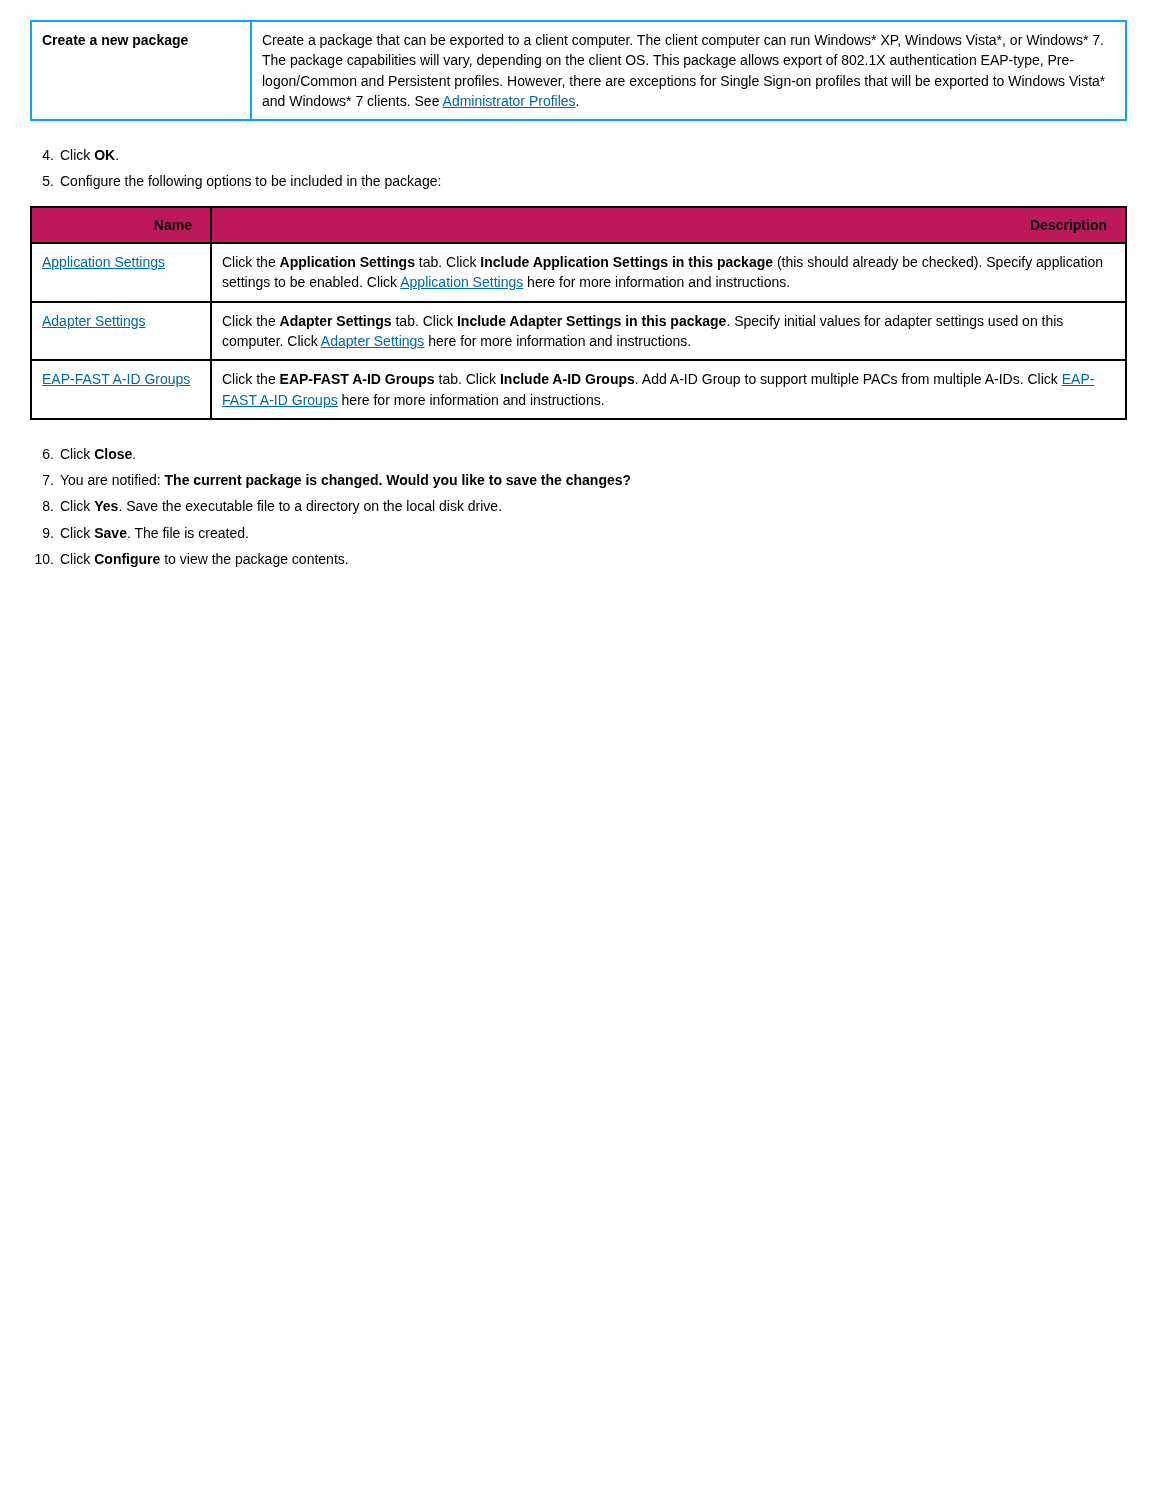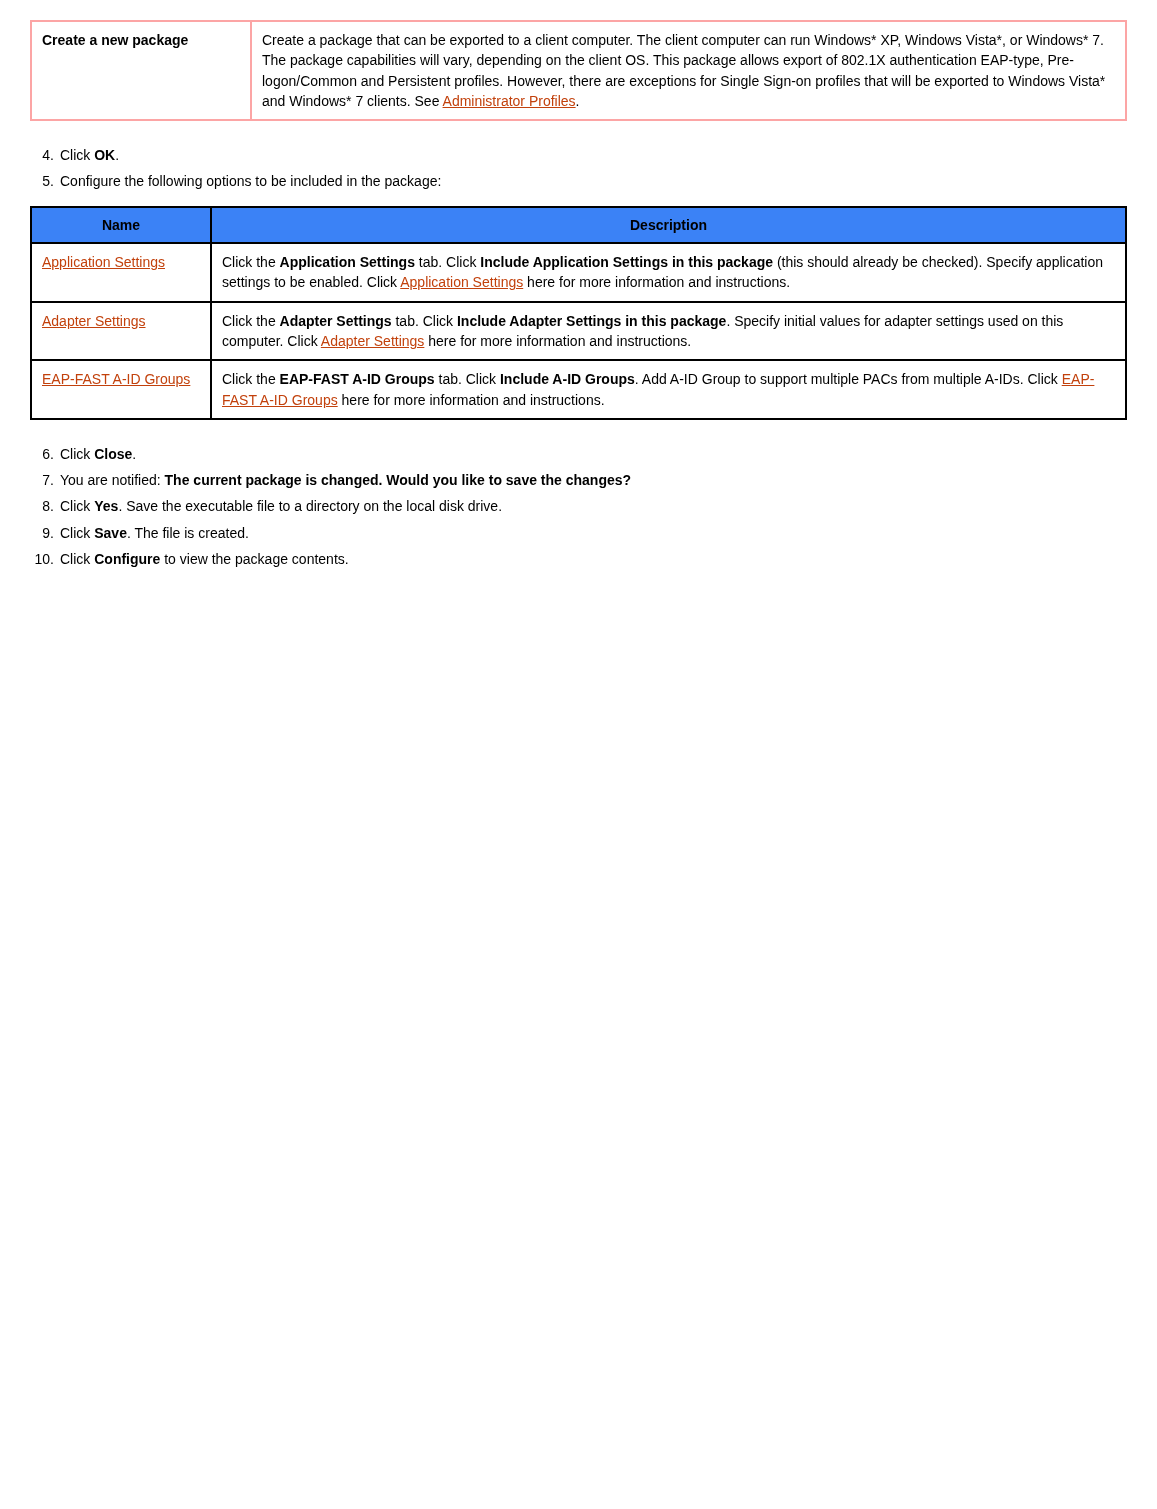--- a/index.html
+++ b/index.html
@@ -10,50 +10,50 @@
       color: #000;
       padding: 20px 30px;
       line-height: 1.45;
     }
     .main-table {
       width: 100%;
       border-collapse: collapse;
       margin-bottom: 24px;
     }
     .main-table td, .main-table th {
-      border: 2px solid #fca5a5;
+      border: 2px solid #0ea5e9;
       padding: 8px 10px;
       vertical-align: top;
     }
     .main-table td:first-child {
       width: 220px;
       font-weight: bold;
     }
     .options-table {
       width: 100%;
       border-collapse: collapse;
       margin: 14px 0 24px 0;
     }
     .options-table th {
       border: 2px solid #000;
       padding: 7px 18px;
-      text-align: center;
+      text-align: right;
       font-weight: bold;
-      background: #3b82f6;
+      background: #be185d;
     }
     .options-table td {
       border: 2px solid #000;
       padding: 8px 10px;
       vertical-align: top;
     }
     .options-table td:first-child {
       width: 180px;
     }
     a {
-      color: #c2410c;
+      color: #0369a1;
       text-decoration: underline;
     }
     .step-list {
       margin: 0 0 14px 0;
       padding-left: 0;
       list-style: none;
     }
     .step-list li {
       margin-bottom: 6px;
       display: flex;

